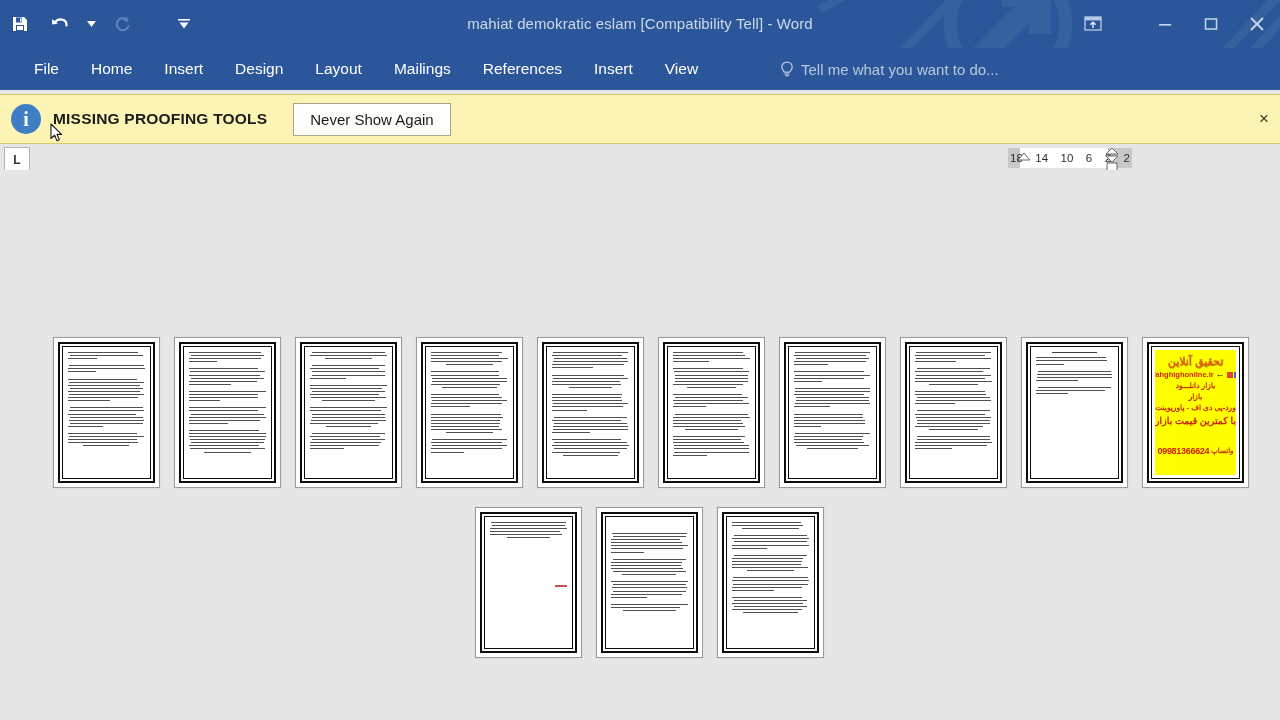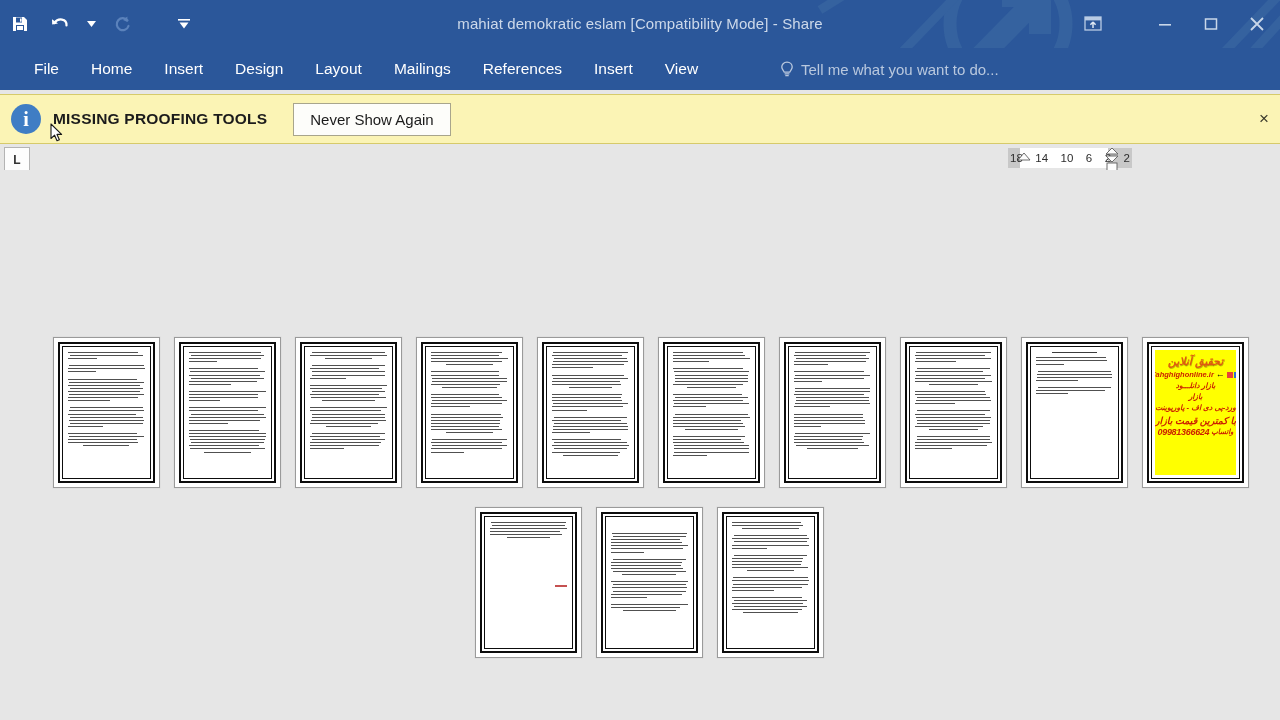--- a/index.html
+++ b/index.html
@@ -296,21 +296,20 @@
   .page {
     width: 107px;
     height: 151px;
     background: #ffffff;
     box-sizing: border-box;
     border: 1px solid #9a9a9a;
     padding: 4px;
     position: relative;
     flex: none;
     box-shadow: 0 0 0 0.5px rgba(0,0,0,0.05);
-    font-style: italic;
   }
   .page .inner {
     position: absolute;
     left: 4px; top: 4px; right: 4px; bottom: 4px;
     border: 2px solid #0d0d0d;
     box-sizing: border-box;
     padding: 2px;
   }
   .page .inner2 {
     position: absolute;
@@ -390,21 +389,21 @@
     font-size: 7.5px;
     color: #cc2200;
     font-weight: bold;
     direction: rtl;
     margin-top: 2px;
     white-space: nowrap;
   }
   .ad-line.big { font-size: 9.5px; color:#cc2200; margin-top: 3px; }
   .ad-phone-row {
     display:flex; align-items:center; gap:2px;
-    direction: rtl; margin-top: 1px;
+    direction: rtl; margin-top: 20px;
   }
   .ad-phone {
     font-size: 9px;
     color: #cc2200;
     font-weight: bold;
     letter-spacing: -0.3px;
   }
   .ad-wa { font-size: 7px; color:#cc2200; font-weight:bold; }
 
   
@@ -460,21 +459,21 @@
         </svg>
       </div>
       <div class="qat-btn" style="margin-left:22px">
         <svg width="12" height="10" viewBox="0 0 12 10">
           <rect x="0" y="0" width="12" height="1.6" fill="#ffffff"></rect>
           <path d="M1.5 3.6 L10.5 3.6 L6 9.6 Z" fill="#ffffff"></path>
         </svg>
       </div>
     </div>
 
-    <div class="title-text">mahiat demokratic eslam [Compatibility Mode] - Share</div>
+    <div class="title-text">mahiat demokratic eslam [Compatibility Tell] - Word</div>
 
     <div class="wincontrols">
       <div class="win-btn ribbondisp">
         <svg width="20" height="18" viewBox="0 0 20 18">
           <rect x="2" y="2" width="16" height="13" fill="none" stroke="#b9cbe4" stroke-width="1.3"></rect>
           <rect x="2" y="2" width="16" height="3.4" fill="#b9cbe4"></rect>
           <path d="M10 13 L10 7 M10 7 L7.4 9.8 M10 7 L12.6 9.8" stroke="#dde7f3" stroke-width="1.5" fill="none"></path>
         </svg>
       </div>
       <div class="win-btn">

